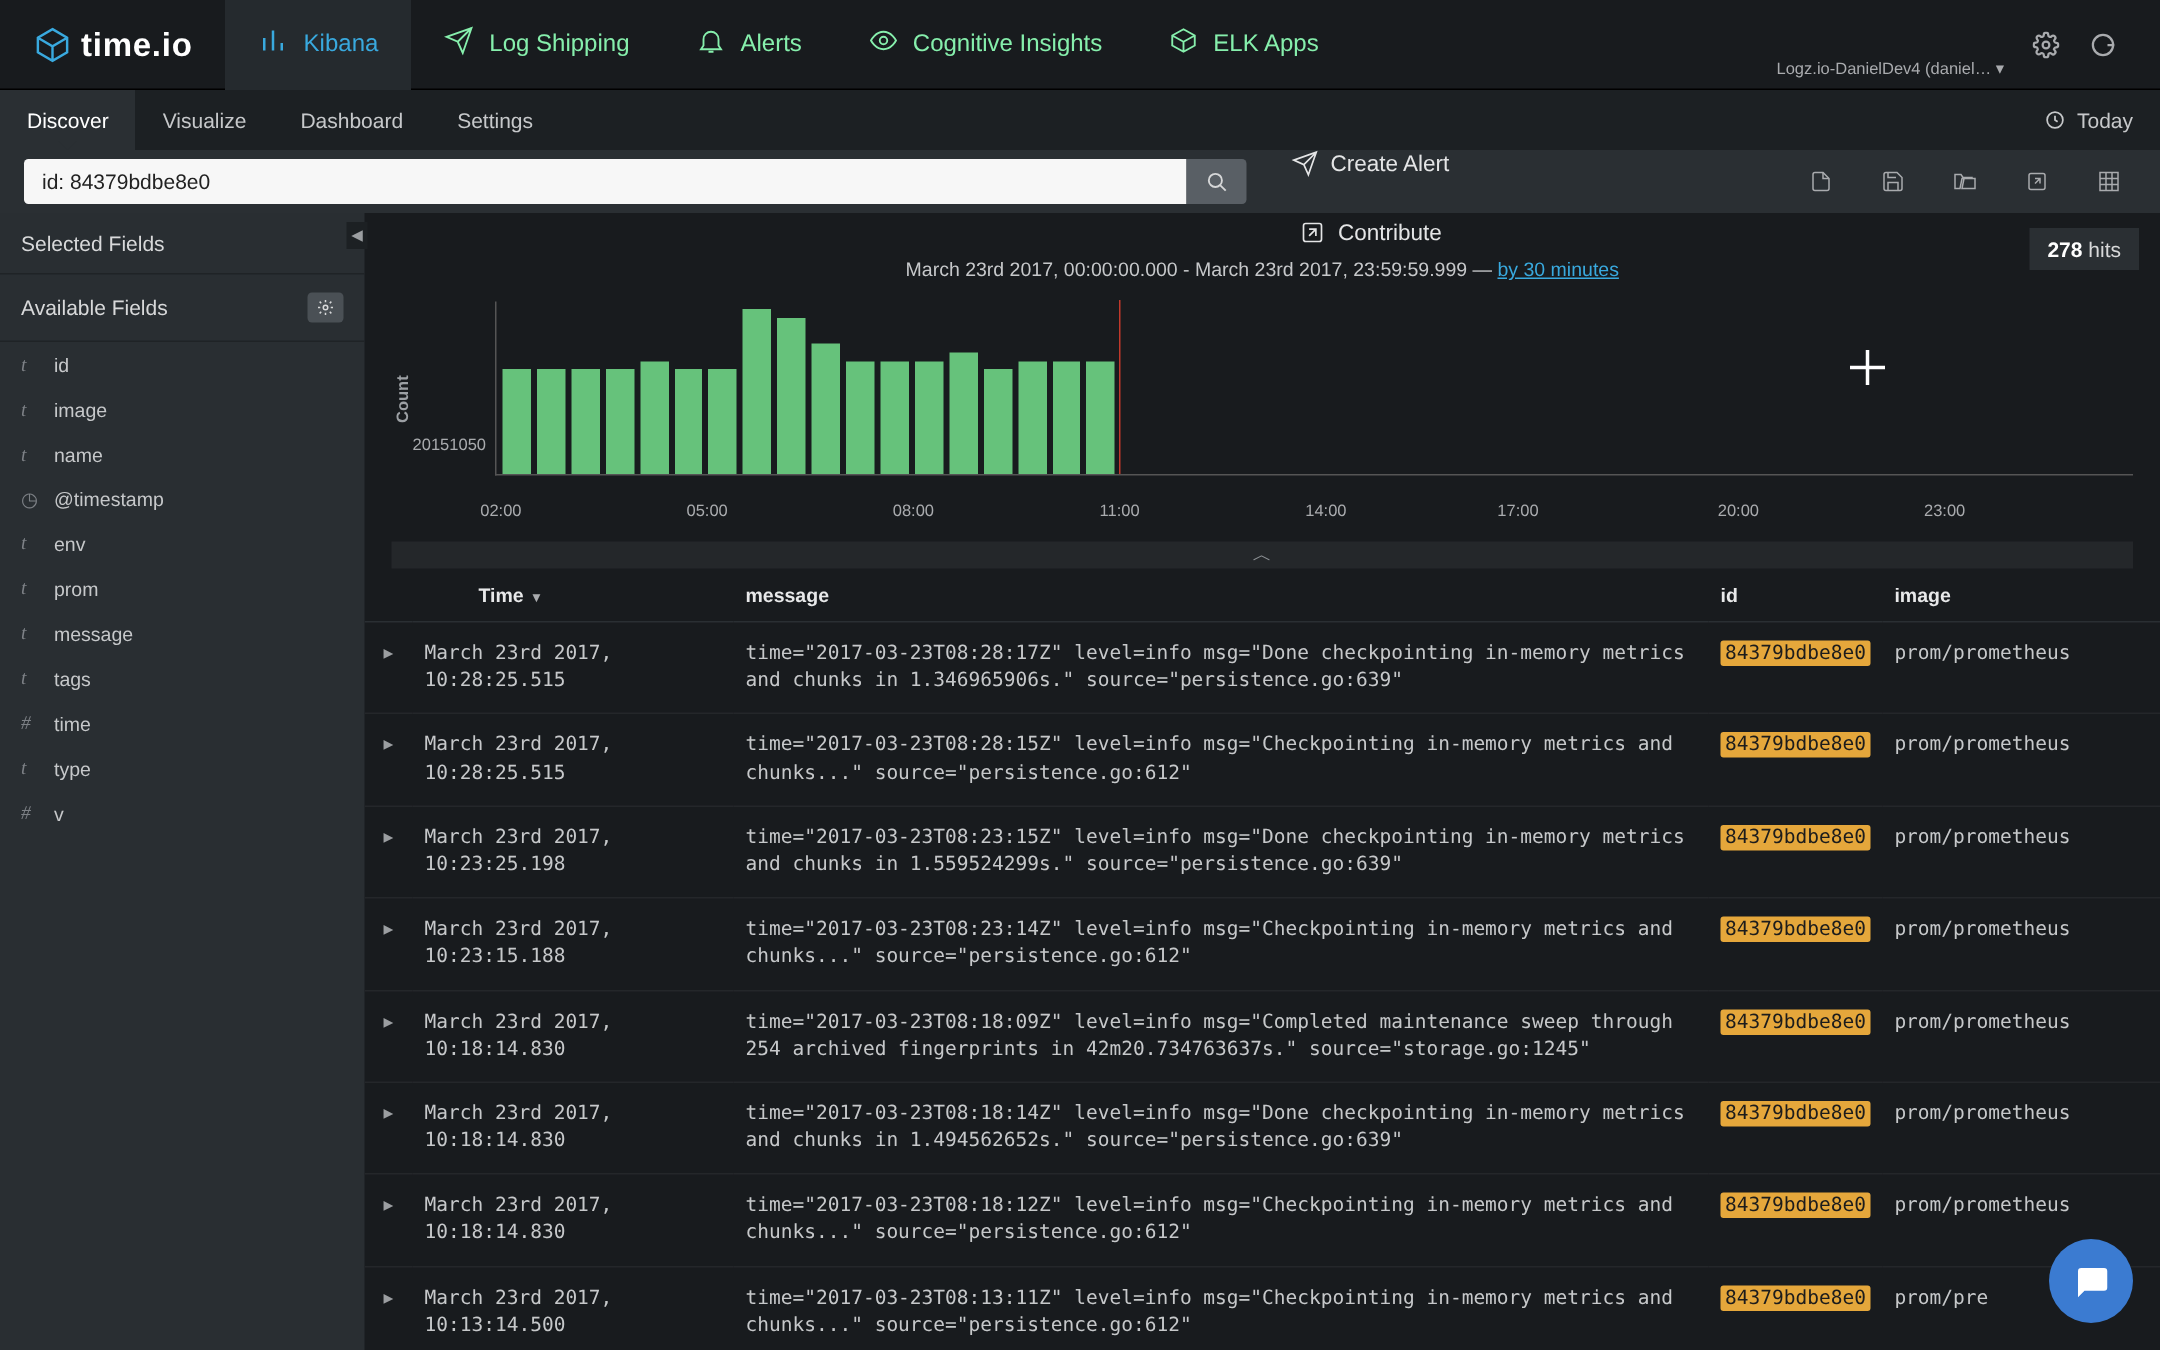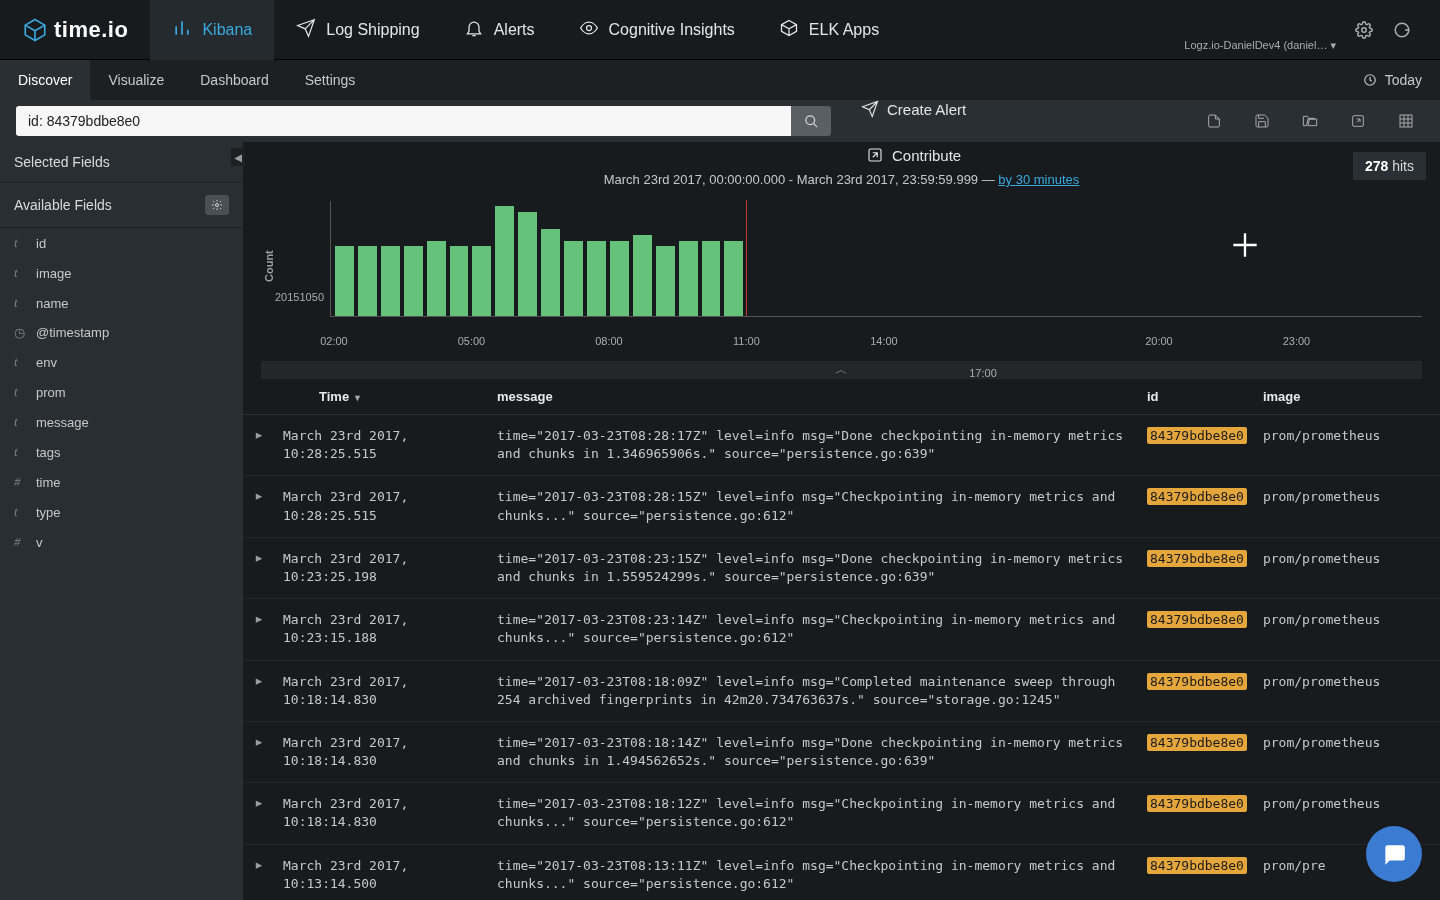--- a/index.html
+++ b/index.html
@@ -1,20 +1,20 @@
 <!DOCTYPE html>
 <html><head>
 <meta charset="utf-8">
 <style>
 * { margin:0; padding:0; box-sizing:border-box; }
 body { font-family: -apple-system, "Helvetica Neue", Arial, sans-serif; background:#181b1e; color:#d8d9da; width:1440px; height:900px; overflow:hidden; font-size:13px; }
 .topbar { display:flex; align-items:center; height:60px; background:#181b1e; border-bottom:1px solid #000; }
 .logo { display:flex; align-items:center; gap:6px; padding:0 22px; color:#fff; font-size:22px; font-weight:600; letter-spacing:0.5px;}
 .logo svg { width:26px; height:26px; }
-.navitem { display:flex; align-items:center; gap:10px; padding:0 22px; height:60px; color:#e5e5e5; font-size:16px; cursor:pointer; }
+.navitem { display:flex; align-items:center; gap:10px; padding:0 22px; height:60px; color:#86efac; font-size:16px; cursor:pointer; }
 .navitem.active { background:#252a2e; color:#39a9de; }
 .navitem svg { width:20px; height:20px; }
 .topbar-right { margin-left:auto; display:flex; align-items:center; gap:18px; padding:0 28px; color:#a9abae; }
 .user-txt { font-size:11px;margin-top:32px; }
 .icon-btn { width:20px; height:20px; display:flex; align-items:center; justify-content:center; cursor:pointer; color:#a9abae;}
 .subbar { display:flex; align-items:center; height:40px; background:#1c2023; }
 .subtab { padding:0 18px; height:40px; display:flex; align-items:center; color:#c6c8ca; font-size:14px; cursor:pointer; }
 .subtab.active { background:#2a2f33; color:#fff; position:relative;}
 .subtab.active::after{content:'';position:absolute;bottom:-6px;left:50%;transform:translateX(-50%);border:6px solid transparent;border-top-color:#2a2f33;}
 .subbar-right { margin-left:auto; display:flex; align-items:center; gap:8px; padding:0 18px; color:#c6c8ca; font-size:14px;}
@@ -290,21 +290,21 @@
               <path d="M12 2v20M2 12h20"></path>
             </svg>
         </div>
       </div>
       <div class="x-ticks" id="xticks-slot">
           <span class="x-tick" style="left: 22.9167px;">02:00</span>
           <span class="x-tick" style="left: 160.417px;">05:00</span>
           <span class="x-tick" style="left: 297.917px;">08:00</span>
           <span class="x-tick" style="left: 435.417px;">11:00</span>
           <span class="x-tick" style="left: 572.917px;">14:00</span>
-          <span class="x-tick" style="left: 672px; margin-top: 32px;">17:00</span>
+          <span class="x-tick" style="left: 701px;">17:00</span>
           <span class="x-tick" style="left: 847.917px;">20:00</span>
           <span class="x-tick" style="left: 985.417px;">23:00</span>
         </div>
     </div>
 
     <div class="collapse-bar">︿</div>
 
     <div class="table-wrap">
       <table>
         <thead>

